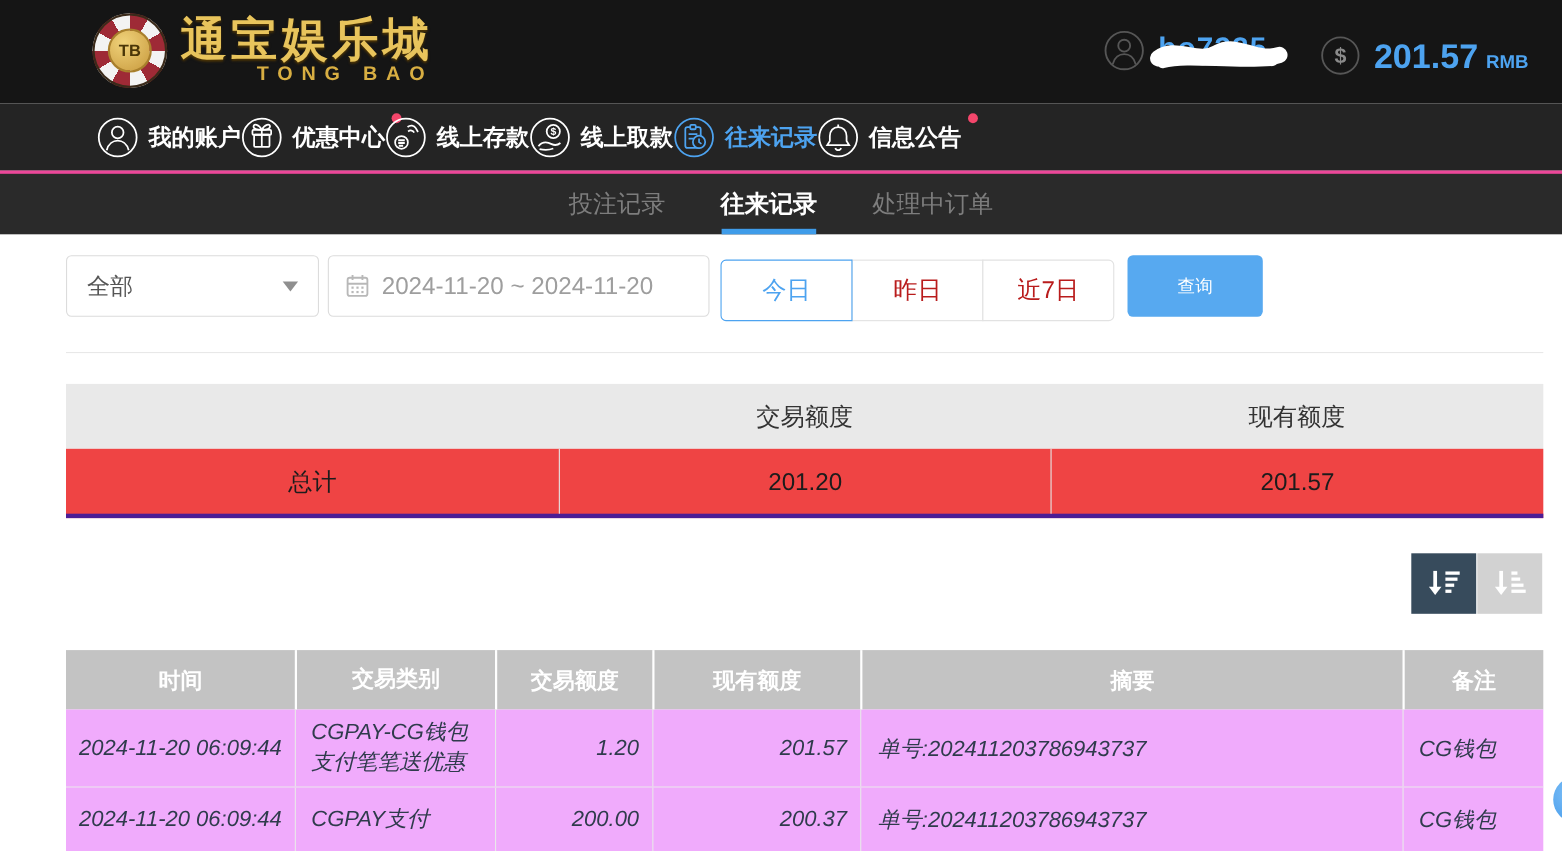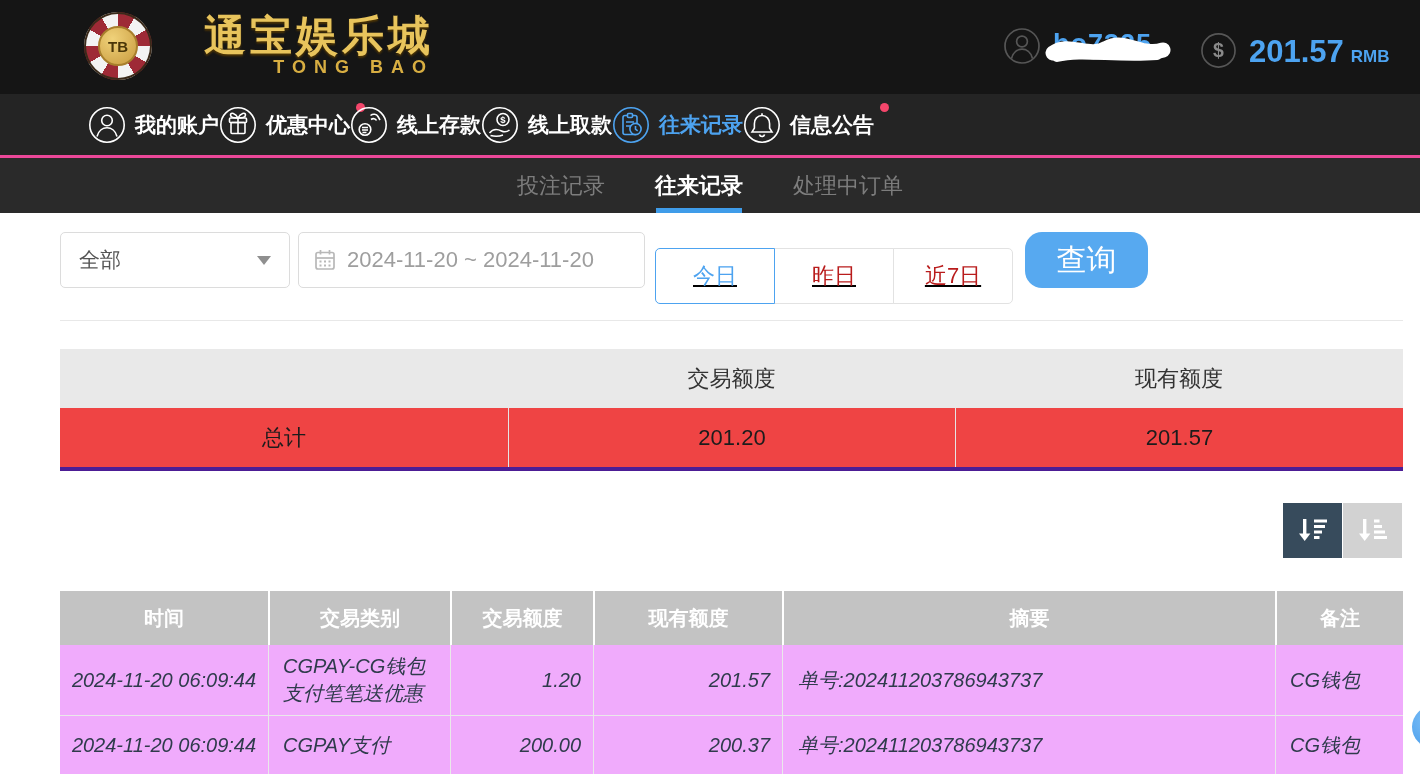--- a/index.html
+++ b/index.html
@@ -14,21 +14,21 @@
           background:conic-gradient(#9e2a36 0 30deg,#f3f3f3 30deg 60deg,#9e2a36 60deg 90deg,#f3f3f3 90deg 120deg,
           #9e2a36 120deg 150deg,#f3f3f3 150deg 180deg,#9e2a36 180deg 210deg,#f3f3f3 210deg 240deg,
           #9e2a36 240deg 270deg,#f3f3f3 270deg 300deg,#9e2a36 300deg 330deg,#f3f3f3 330deg 360deg);
           box-shadow:0 0 0 2px #3a2a1a inset; }
   .chip-core { position:absolute; left:50%; top:50%; transform:translate(-50%,-50%); width:40px; height:40px;
           border-radius:50%; background:radial-gradient(circle at 35% 30%,#f0d27a,#c89a3e);
           border:2px solid #a87f2c; display:flex; align-items:center; justify-content:center;
           font-weight:bold; font-size:15px; color:#4a3608; }
   .logo-text { display:flex; flex-direction:column; }
   .logo-cn { font-size:42px; font-weight:bold; color:#e8c45c; letter-spacing:4px;
-             text-shadow:0 2px 2px rgba(90,60,0,.8); line-height:1.05;margin-left:40px; }
+             text-shadow:0 2px 2px rgba(90,60,0,.8); line-height:1.05; }
   .logo-en { font-size:18px; font-weight:bold; color:#d8ae42; letter-spacing:8px; text-align:right; margin-top:-2px; }
 
   .account { position:absolute; left:1003px; top:27px; display:flex; align-items:center; cursor:pointer; }
   .uname-wrap { position:relative; margin-left:10px; width:116px; height:38px; }
   .uname-text { position:absolute; left:2px; top:2px; color:#4da3f0; font-size:27px; font-weight:bold; letter-spacing:1px; }
   .scribble { position:absolute; left:-6px; top:4px; }
 
   .balance { position:absolute; left:1200px; top:25px; display:flex; align-items:baseline; cursor:pointer; }
   .balance svg { position:relative; top:7px; }
   .amount { color:#4da3f0; font-size:31px; font-weight:bold; margin-left:12px; }
@@ -52,29 +52,29 @@
 
   
   .filter-row { position:absolute; top:232px; left:0; width:100%; height:56px; }
   .type-select { position:absolute; left:60px; top:0; width:230px; height:56px; border:1px solid #dcdcdc;
                  border-radius:5px; display:flex; align-items:center; padding:0 18px; cursor:pointer; background:#fff; }
   .type-select .val { font-size:21px; color:#555; flex:1; }
   .caret { width:0; height:0; border-left:7px solid transparent; border-right:7px solid transparent; border-top:9px solid #8f8f8f; }
   .date-input { position:absolute; left:298px; top:0; width:347px; height:56px; border:1px solid #dcdcdc;
                 border-radius:5px; display:flex; align-items:center; padding:0 14px; gap:10px; cursor:pointer; background:#fff; }
   .date-text { font-size:22px; color:#9e9e9e; white-space:nowrap; }
-  .seg { position:absolute; left:655px; top:16px; display:flex;text-decoration:underline; }
+  .seg { position:absolute; left:655px; top:4px; display:flex; }
   .qbtn { width:120px; height:56px; line-height:54px; text-align:center; font-size:22px; color:#b91c1c;
           background:#fff; border:1px solid #e2e2e2; cursor:pointer; }
   .qbtn + .qbtn { margin-left:-1px; }
   .qbtn:first-child { border-radius:5px 0 0 5px; }
   .qbtn:last-child { border-radius:0 5px 5px 0; }
   .qbtn.active { border:1px solid #4da3f0; color:#4da3f0; position:relative; z-index:2; }
   .search-btn { position:absolute; left:1025px; top:0; width:123px; height:56px; background:#57a9f0; color:#fff;
-                font-size:30px; border:none; border-radius:17px; cursor:pointer; }
+                font-size:16px; border:none; border-radius:5px; cursor:pointer; }
 
   .divider { position:absolute; top:320px; left:60px; width:1343px; height:1px; background:#e8e8e8; }
 
   
   .sum-table { position:absolute; top:349px; left:60px; width:1343px; }
   .sum-head { display:flex; height:59px; background:#e9e9e9; }
   .sum-head .cell { display:flex; align-items:center; justify-content:center; font-size:22px; color:#333; font-weight:500; }
   .sum-body { display:flex; height:63px; background:#ef4444; border-bottom:4px solid #4c1d95; }
   .sum-body .cell { display:flex; align-items:center; justify-content:center; font-size:22px; color:#1c1c1c; }
   .sum-body .cell + .cell { border-left:1px solid #e5e5e5; }

